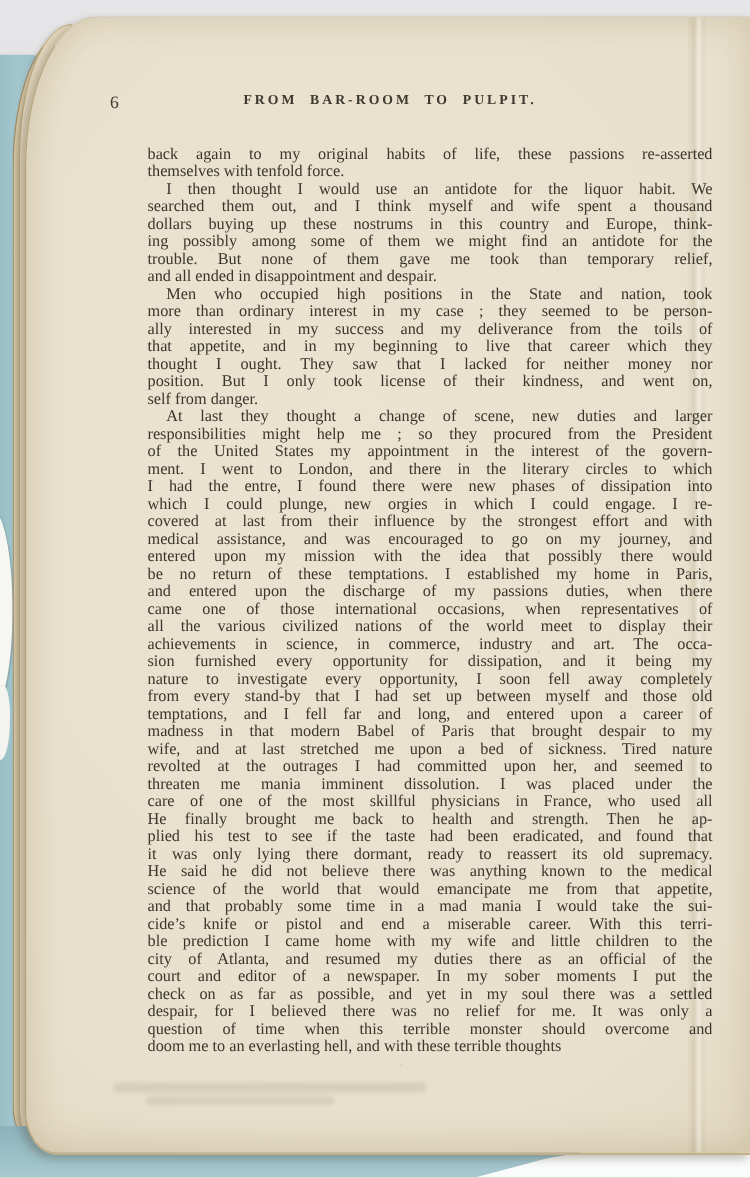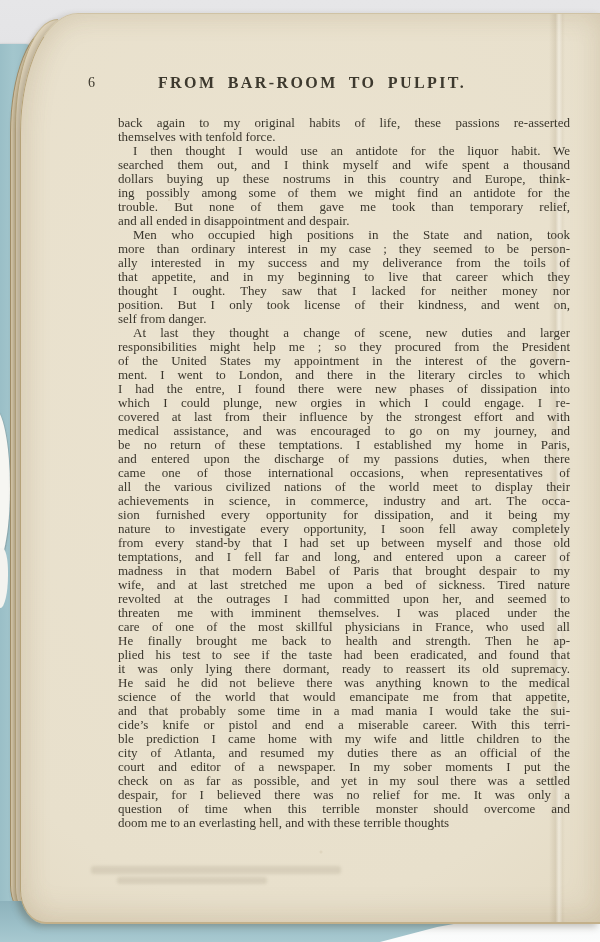--- a/index.html
+++ b/index.html
@@ -76,21 +76,21 @@
     background: linear-gradient(90deg, rgba(255,255,255,0) 0%, rgba(110,90,55,.12) 40%, rgba(255,255,255,.30) 62%, rgba(110,90,55,.05) 85%, rgba(255,255,255,0) 100%);
     pointer-events: none;
   }
   .header { position: absolute; top: 60px; left: 65px; width: 452px; height: 18px; }
   .pagenum {
     position: absolute; left: 2px; top: 1px;
     font-size: 14px; color: #3d392e;
   }
   .title {
     display: block; text-align: center;
-    font-size: 16px; font-weight: bold; letter-spacing: 2.4px; word-spacing: 5px;
+    font-size: 11px; font-weight: bold; letter-spacing: 2.4px; word-spacing: 5px;
     color: #3d392e;
   }
   .text-block {
     position: absolute; top: 102px; left: 65px; width: 452px;
     color: #3a362c;
     font-size: 13px; line-height: 14px; margin-left: 32px;
   }
   .line {
     height: 14px; line-height: 14px;
     text-align: justify; text-align-last: justify;
@@ -147,33 +147,34 @@
         </div>
         <div>
           <div class="line indent">At last they thought a change of scene, new duties and larger</div>
           <div class="line">responsibilities might help me ; so they procured from the President</div>
           <div class="line">of the United States my appointment in the interest of the govern-</div>
           <div class="line">ment.  I went to London, and there in the literary circles to which</div>
           <div class="line">I had the entre, I found there were new phases of dissipation into</div>
           <div class="line">which I could plunge, new orgies in which I could engage.  I re-</div>
           <div class="line">covered at last from their influence by the strongest effort and with</div>
           <div class="line">medical assistance, and was encouraged to go on my journey, and</div>
+          <div class="line">entered upon my mission with the idea that possibly there would</div>
           <div class="line">be no return of these temptations.  I established my home in Paris,</div>
           <div class="line">and entered upon the discharge of my passions duties, when there</div>
           <div class="line">came one of those international occasions, when representatives of</div>
           <div class="line">all the various civilized nations of the world meet to display their</div>
           <div class="line">achievements in science, in commerce, industry and art.  The occa-</div>
           <div class="line">sion furnished every opportunity for dissipation, and it being my</div>
           <div class="line">nature to investigate every opportunity, I soon fell away completely</div>
           <div class="line">from every stand-by that I had set up between myself and those old</div>
           <div class="line">temptations, and I fell far and long, and entered upon a career of</div>
           <div class="line">madness in that modern Babel of Paris that brought despair to my</div>
           <div class="line">wife, and at last stretched me upon a bed of sickness.  Tired nature</div>
           <div class="line">revolted at the outrages I had committed upon her, and seemed to</div>
-          <div class="line">threaten me with imminent themselves.  I was placed under the</div>
+          <div class="line">threaten me mania imminent dissolution.  I was placed under the</div>
           <div class="line">care of one of the most skillful physicians in France, who used all</div>
           <div class="line">He finally brought me back to health and strength.  Then he ap-</div>
           <div class="line">plied his test to see if the taste had been eradicated, and found that</div>
           <div class="line">it was only lying there dormant, ready to reassert its old supremacy.</div>
           <div class="line">He said he did not believe there was anything known to the medical</div>
           <div class="line">science of the world that would emancipate me from that appetite,</div>
           <div class="line">and that probably some time in a mad mania I would take the sui-</div>
           <div class="line">cide’s knife or pistol and end a miserable career.  With this terri-</div>
           <div class="line">ble prediction I came home with my wife and little children to the</div>
           <div class="line">city of Atlanta, and resumed my duties there as an official of the</div>

